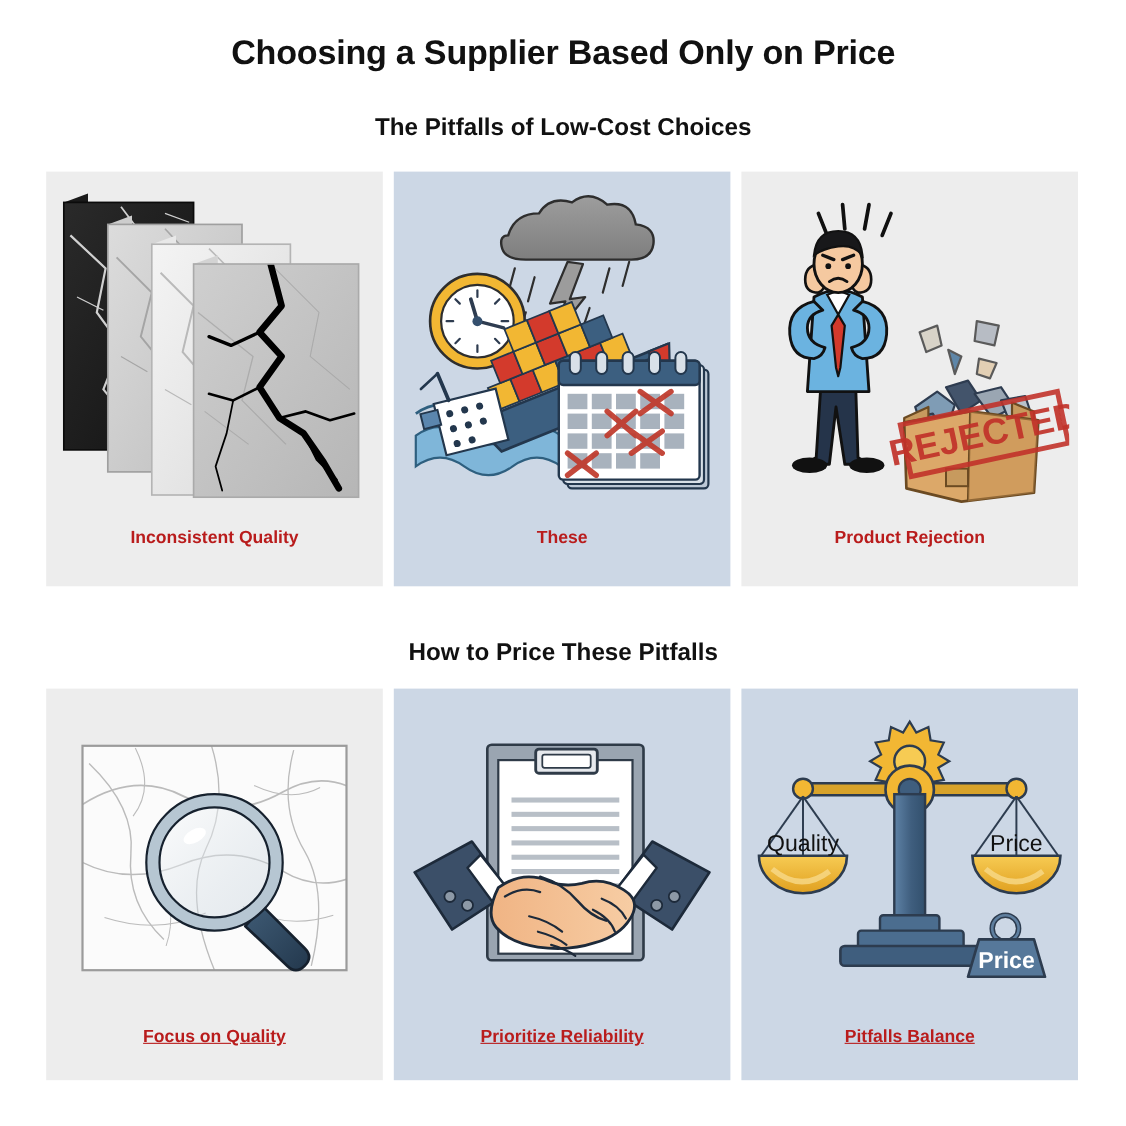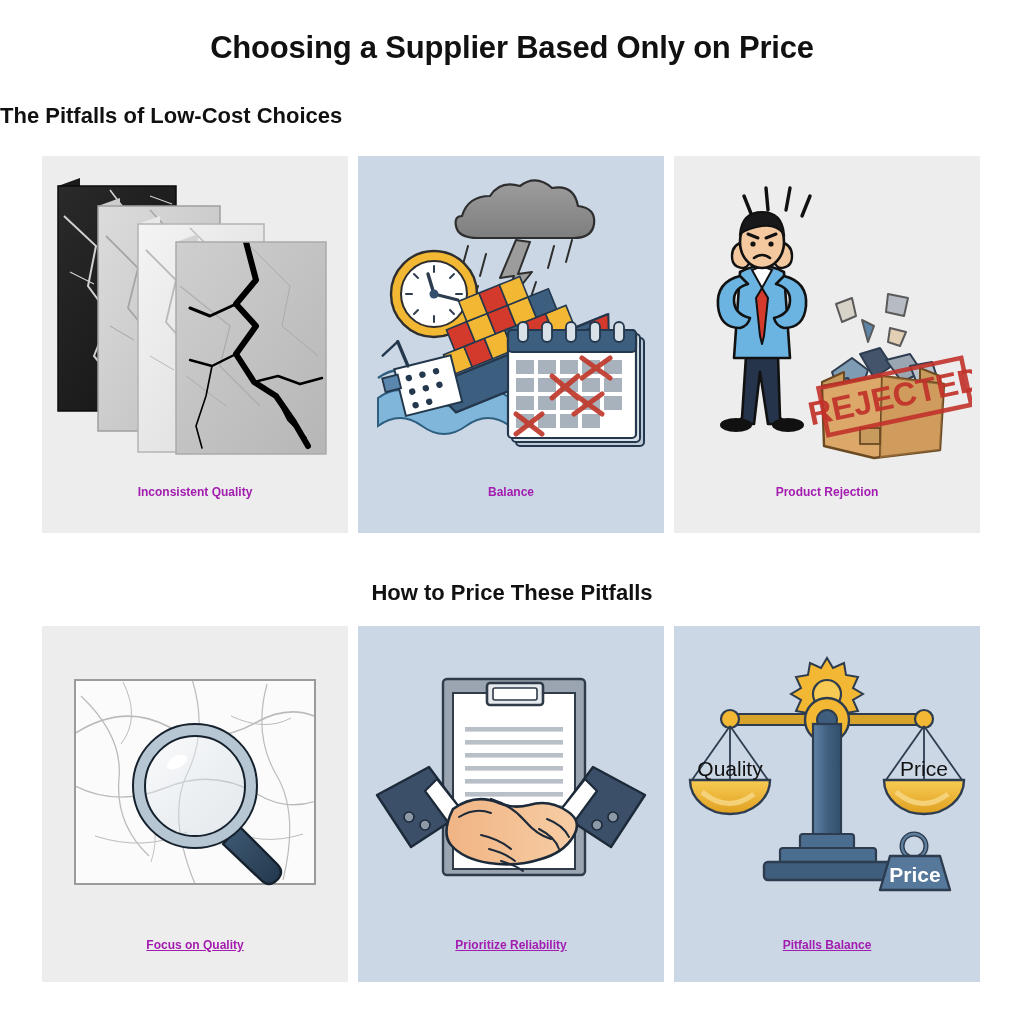--- a/index.html
+++ b/index.html
@@ -12,21 +12,21 @@
   }
   .page{position:relative;width:840px;height:1024px;box-sizing:border-box;}
 
   .main-title{
     position:absolute;top:30px;left:0;width:1024px;
     text-align:center;font-size:31px;font-weight:bold;
     letter-spacing:-0.2px;color:#111;
   }
   .sub-title{
     position:absolute;top:103px;left:0;width:1024px;
-    text-align:left;font-size:22px;font-weight:bold;color:#111;
+    text-align:center;font-size:22px;font-weight:bold;color:#111;
   }
   .section-title{
     position:absolute;top:580px;left:0;width:1024px;
     text-align:center;font-size:22px;font-weight:bold;color:#111;
   }
 
   .grid{position:absolute;left:42px;display:flex;gap:10px;}
   .grid-row1{top:156px;}
   .grid-row2{top:626px;}
 
@@ -34,21 +34,21 @@
     width:306px;height:377px;
     position:relative;box-sizing:border-box;
     display:flex;flex-direction:column;align-items:center;
   }
   .grid-row2 .card{height:356px;}
   .card.gray{background:#ededed;}
   .card.blue{background:#ccd7e5;}
 
   .card-art{flex:1;width:100%;display:flex;align-items:center;justify-content:center;}
   .card-label{
-    font-size:12px;font-weight:bold;color:#a21caf;
+    font-size:16px;font-weight:bold;color:#b91c1c;
     padding-bottom:34px;text-align:left;
   }
   .grid-row2 .card-label{padding-bottom:30px;text-decoration:underline;}
   svg{display:block;}
 </style>
 </head>
 <body>
 
 <div class="page">
 
@@ -281,21 +281,21 @@
               <path d="M186 200 L212 222"></path>
                 <path d="M212 200 L186 222"></path>
               <path d="M208 218 L236 238"></path>
                 <path d="M236 218 L208 238"></path>
               <path d="M150 238 L176 258"></path>
                 <path d="M176 238 L150 258"></path>
             </g>
           </g>
         </svg>
       </div>
-      <div class="card-label">Balance</div>
+      <div class="card-label">These</div>
     </div>
 
     <div class="card gray">
       <div class="card-art">
         <svg width="290" height="290" viewBox="0 0 290 290">
 
           <g stroke="#111" stroke-width="3.4" stroke-linecap="round">
             <path d="M62 20 L70 40"></path>
               <path d="M84 12 L86 34"></path>
               <path d="M108 12 L104 34"></path>

